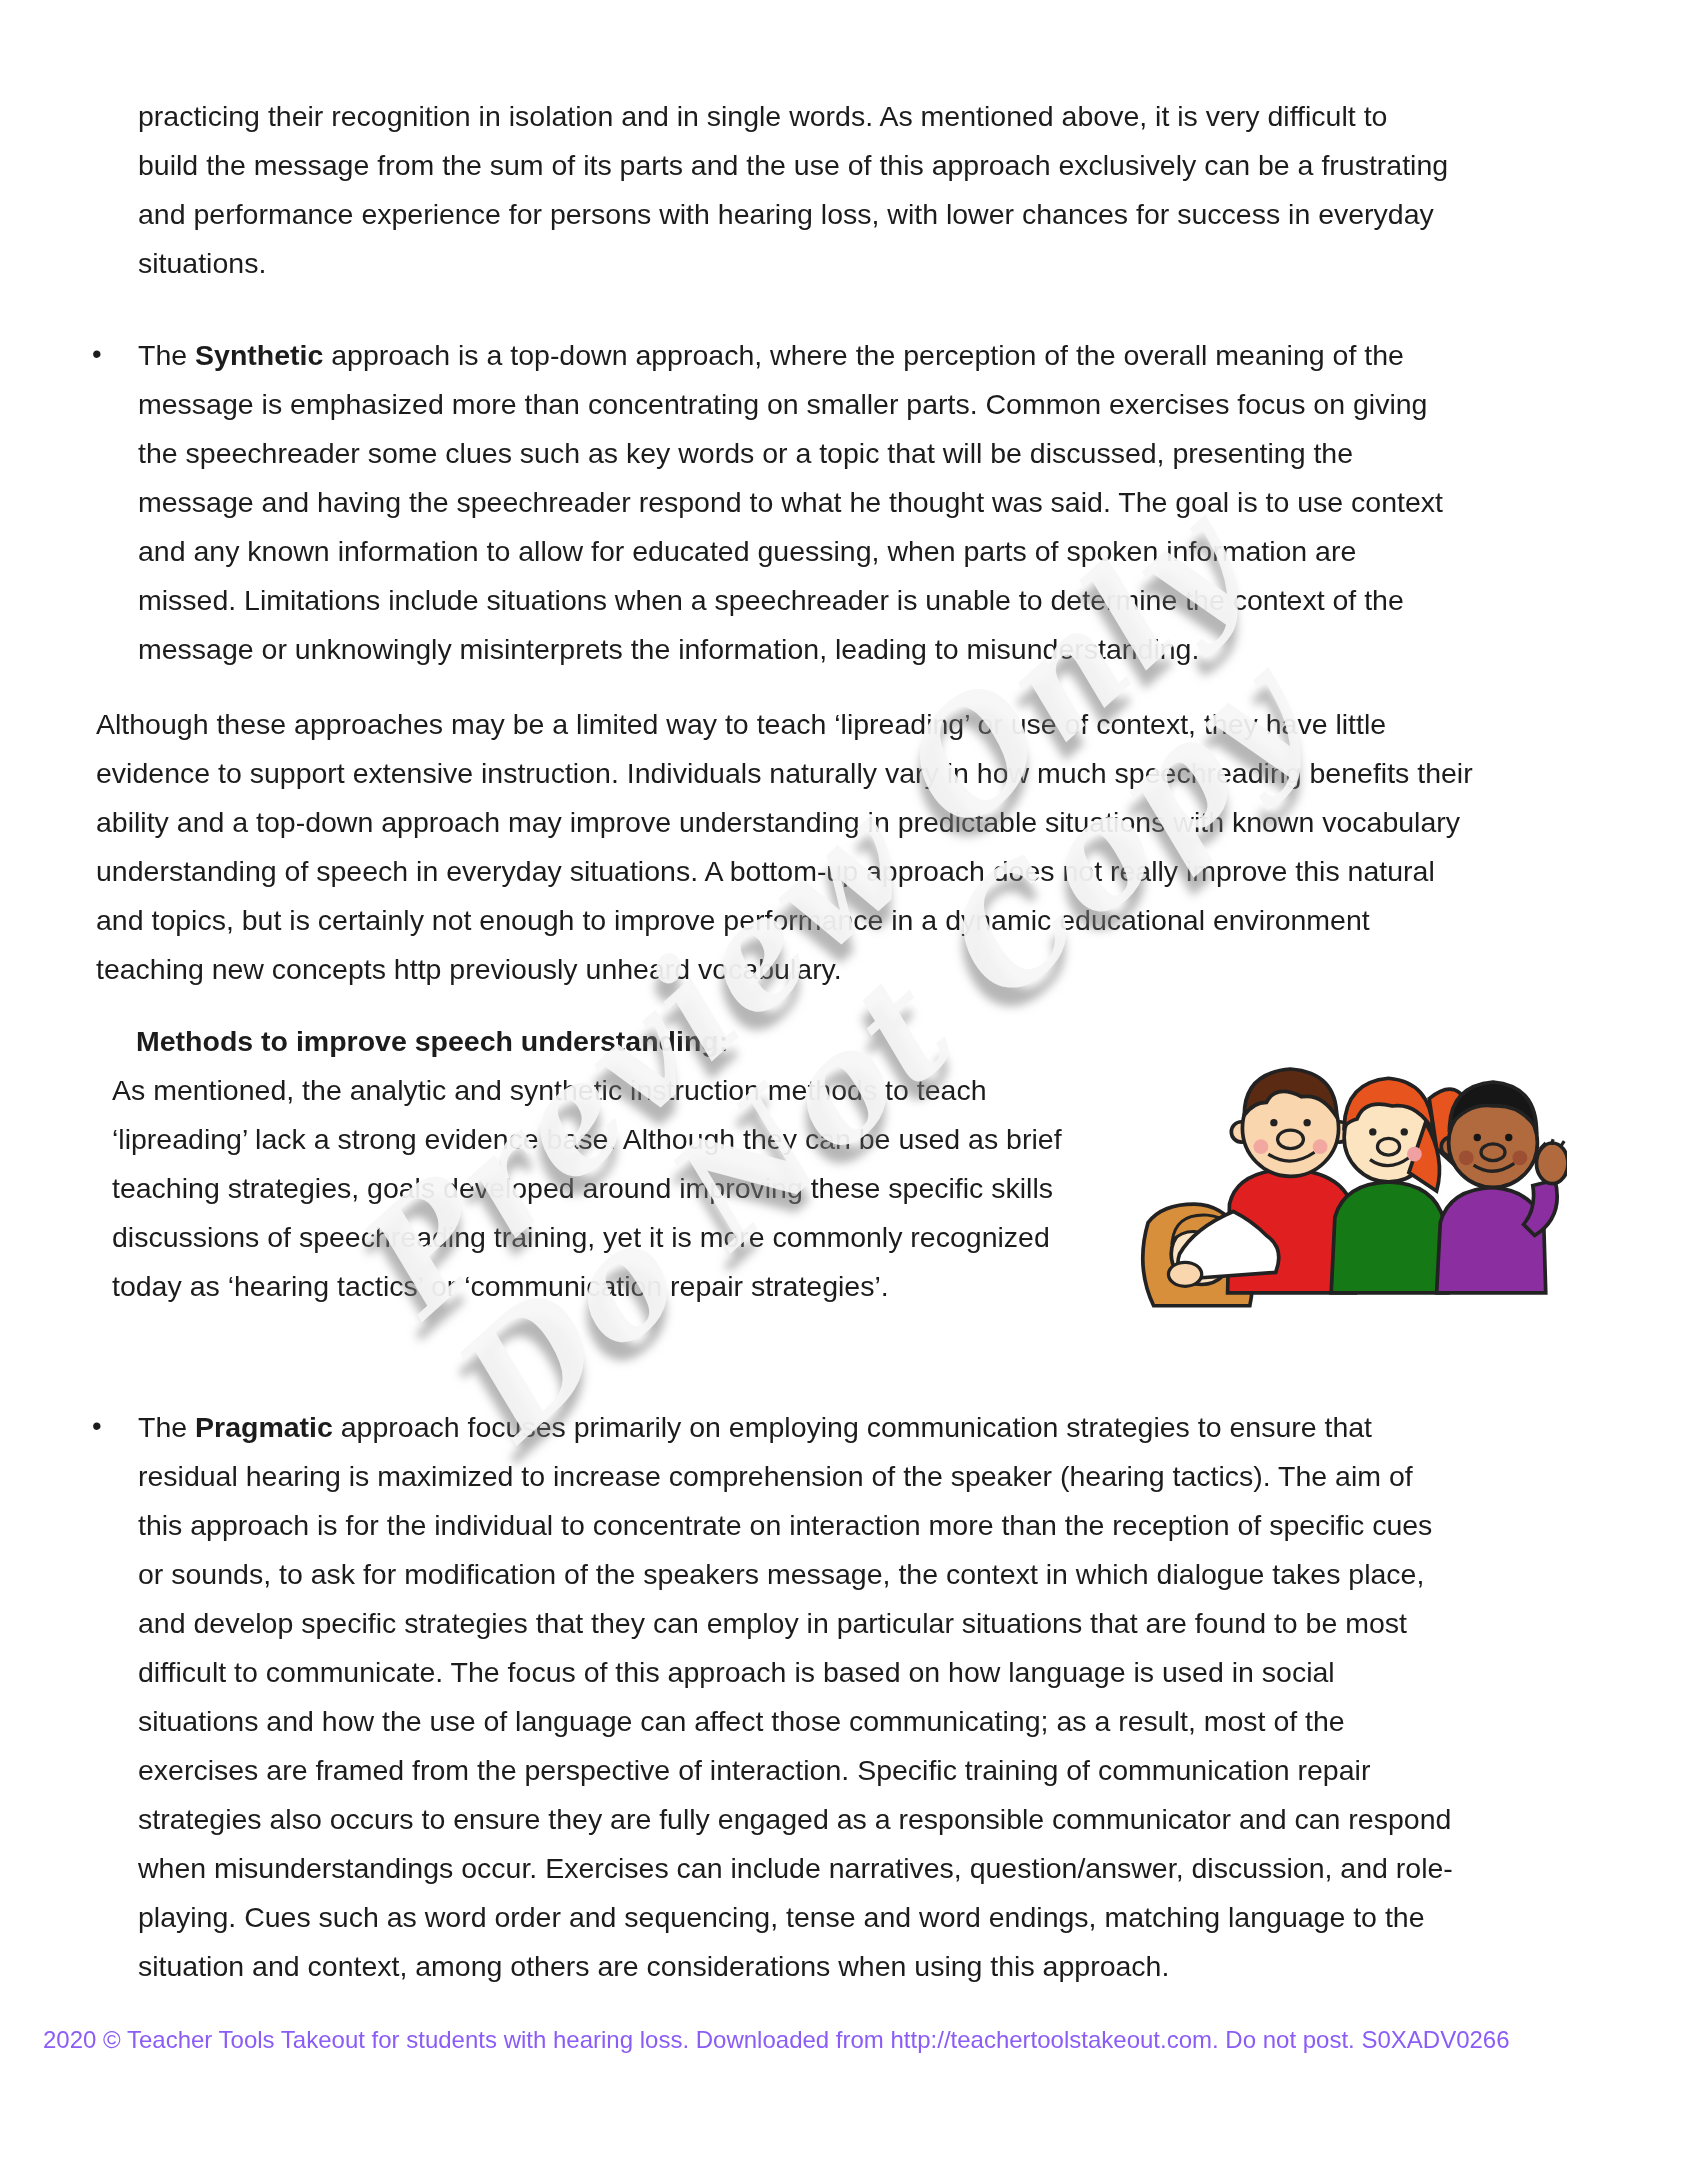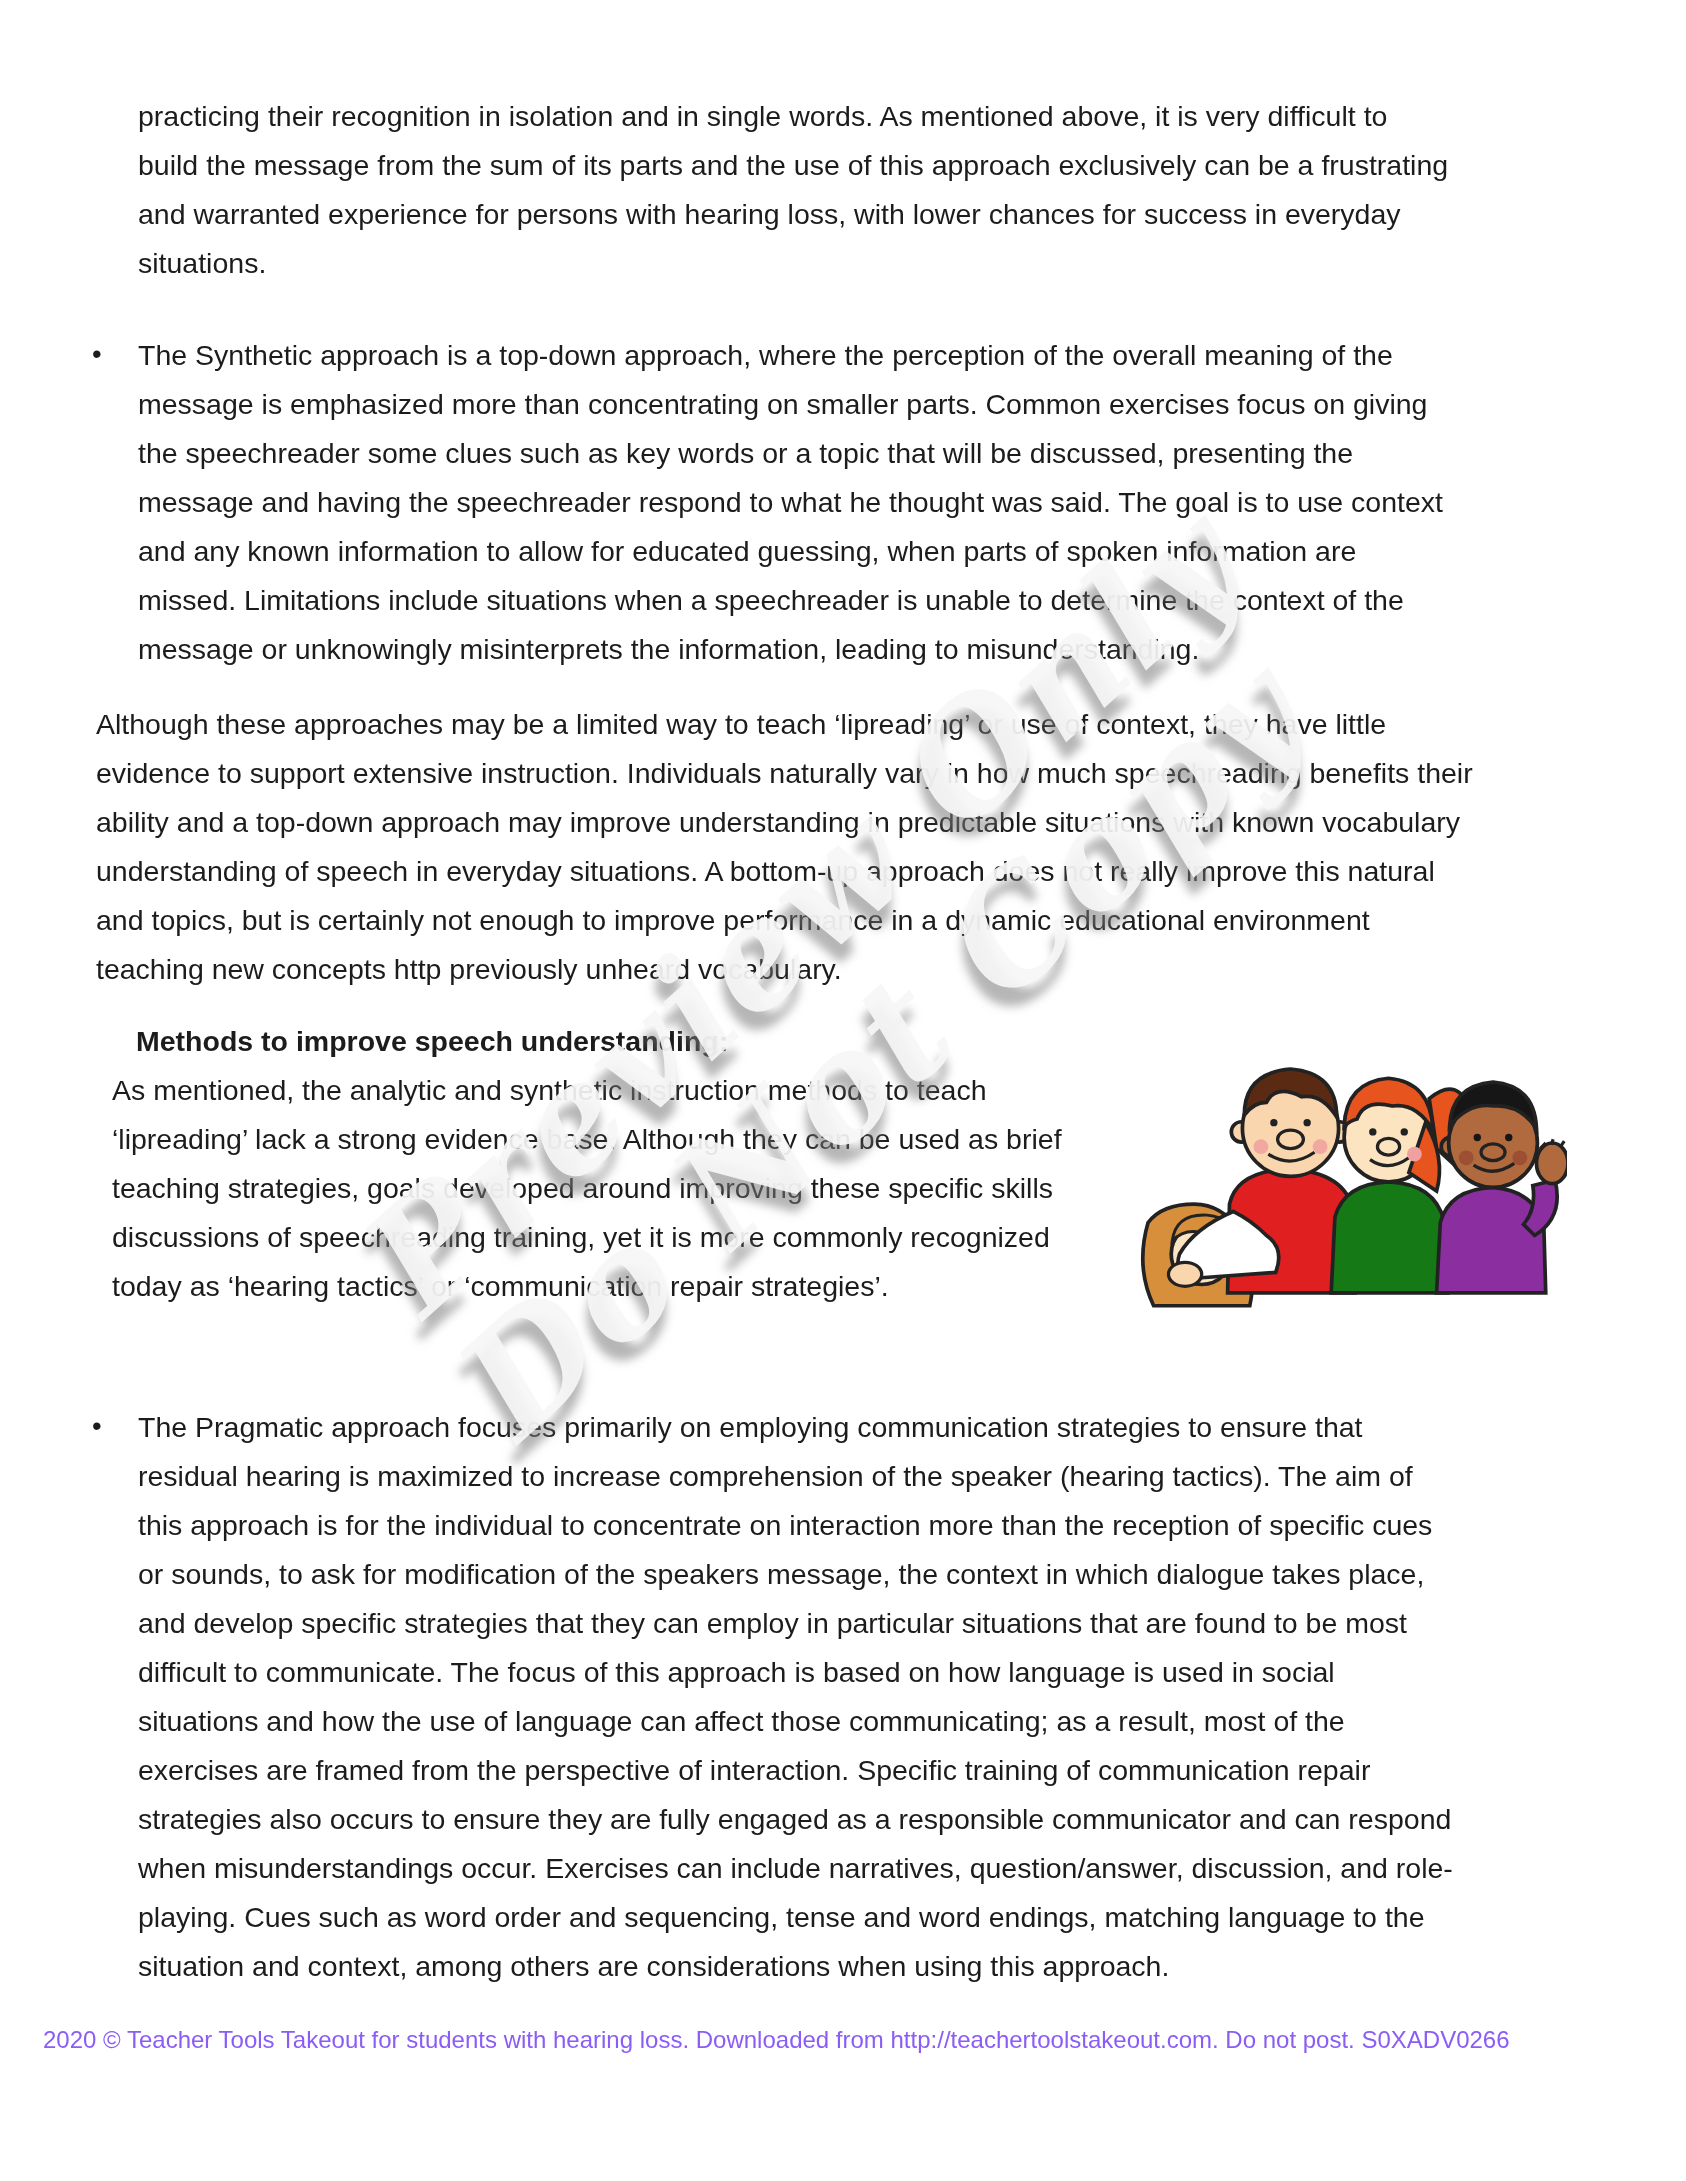--- a/index.html
+++ b/index.html
@@ -1,20 +1,20 @@
 <!DOCTYPE html>
 <html style="font-size:14.7px"><head>
 <meta charset="utf-8">
 <style>
   html,body{margin:0;padding:0;background:#ffffff;width:1686px;height:2182px;overflow:hidden;}
   #page{position:relative;width:1686px;height:1592px;background:#ffffff;
         font-family:"Liberation Sans", sans-serif;color:#1c1c1c;}
   .block{position:absolute;font-size:28.5px;line-height:49px;white-space:nowrap;}
   .block .line{height:49px;}
-  .b{font-weight:normal;margin-top:40px;}
+  .b{font-weight:bold;margin-top:40px;}
   .heading{font-weight:bold;}
   .bullet .dot{position:absolute;left:-46px;top:-1.8px;font-size:27.5px;}
   .block-0{top:92px;left:138px;}
   .block-1{top:331px;left:138px;}
   .block-2{top:700px;left:96px;}
   .block-3{top:1017px;left:96px;margin-left:40px;}
   .block-4{top:1066px;left:112px;}
   .block-5{top:1403px;left:138px;}
   #footer{position:absolute;top:2026px;left:43px;font-size:24px;color:#8b5cf6;white-space:nowrap;}
   .watermark{position:absolute;font-family:"DejaVu Serif", serif;font-style:italic;font-weight:bold;
@@ -28,21 +28,21 @@
 </style>
 </head>
 <body>
 
 <div id="page">
 
   <div id="page-content">
       <div class="block block-0">
         <div class="line"><span>practicing their recognition in isolation and in single words. As mentioned above, it is very difficult to</span></div>
         <div class="line"><span>build the message from the sum of its parts and the use of this approach exclusively can be a frustrating</span></div>
-        <div class="line"><span>and warranted experience for persons with hearing loss, with lower chances for success in everyday</span></div>
+        <div class="line"><span>and performance experience for persons with hearing loss, with lower chances for success in everyday</span></div>
         <div class="line"><span>situations.</span></div>
       </div>
       <div class="block block-1 bullet">
         <span class="dot">•</span>
         <div class="line"><span>The </span><span class="b">Synthetic</span><span> approach is a top-down approach, where the perception of the overall meaning of the</span></div>
         <div class="line"><span>message is emphasized more than concentrating on smaller parts. Common exercises focus on giving</span></div>
         <div class="line"><span>the speechreader some clues such as key words or a topic that will be discussed, presenting the</span></div>
         <div class="line"><span>message and having the speechreader respond to what he thought was said. The goal is to use context</span></div>
         <div class="line"><span>and any known information to allow for educated guessing, when parts of spoken information are</span></div>
         <div class="line"><span>missed. Limitations include situations when a speechreader is unable to determine the context of the</span></div>

